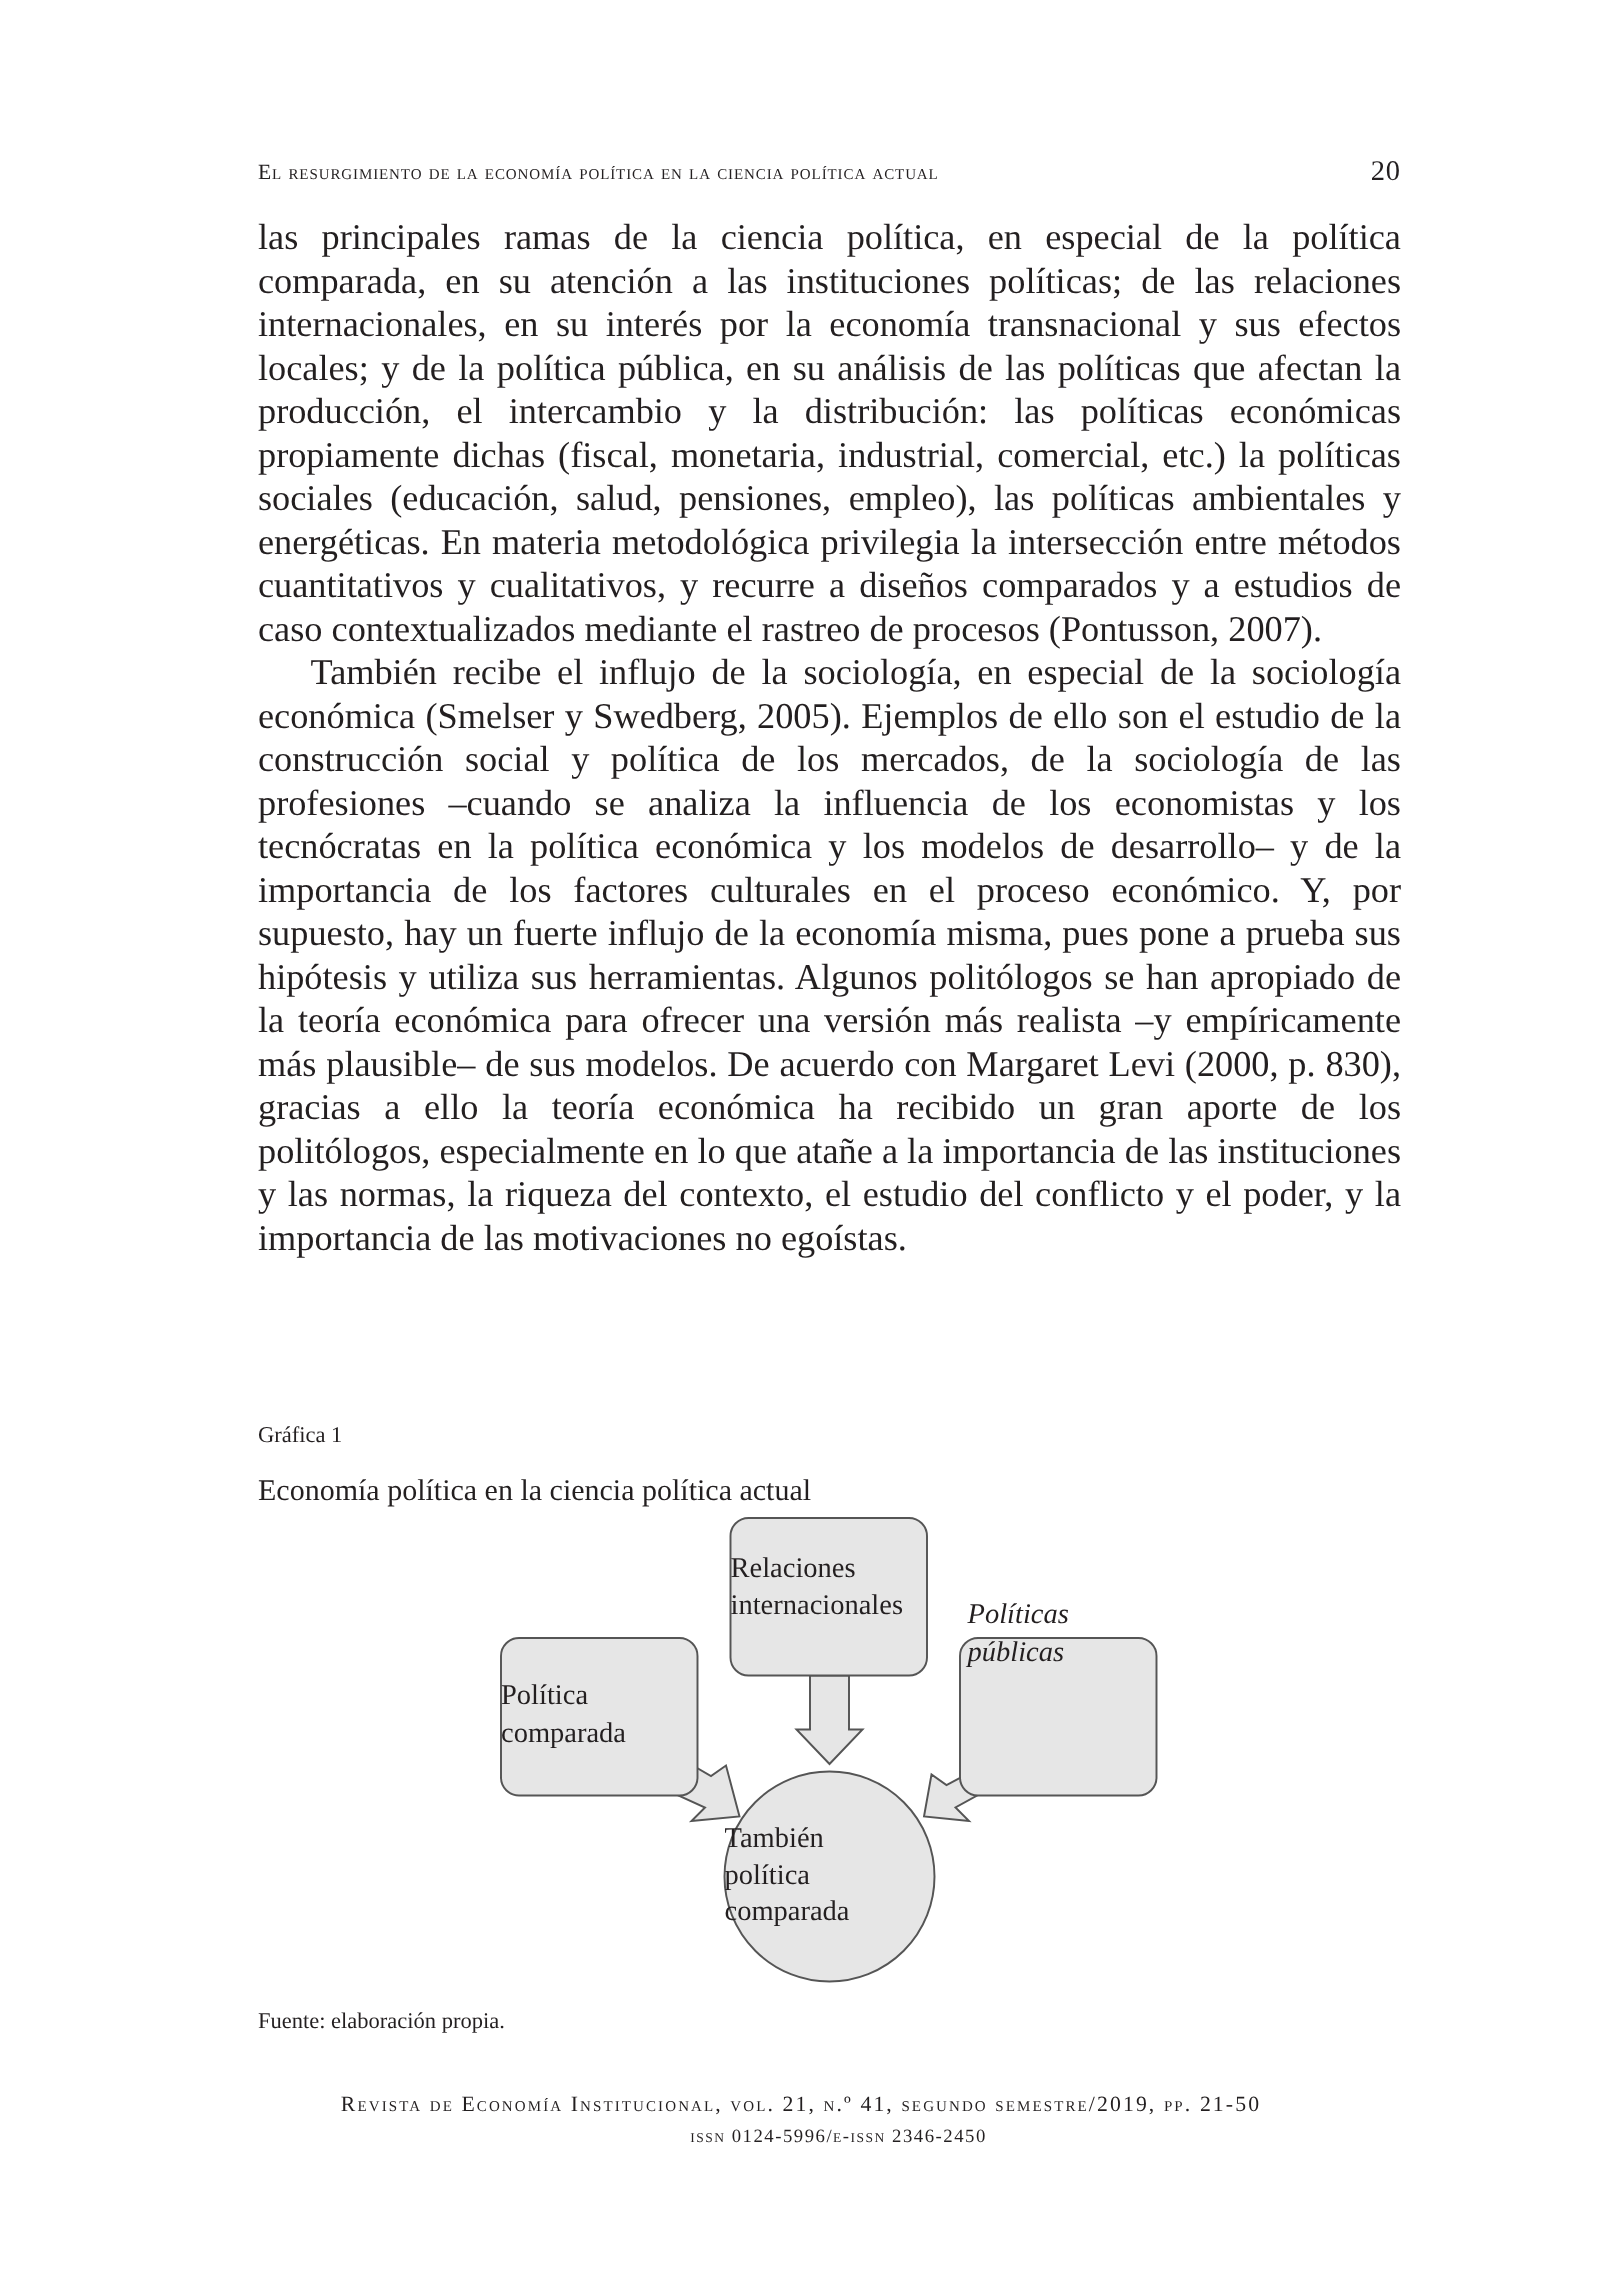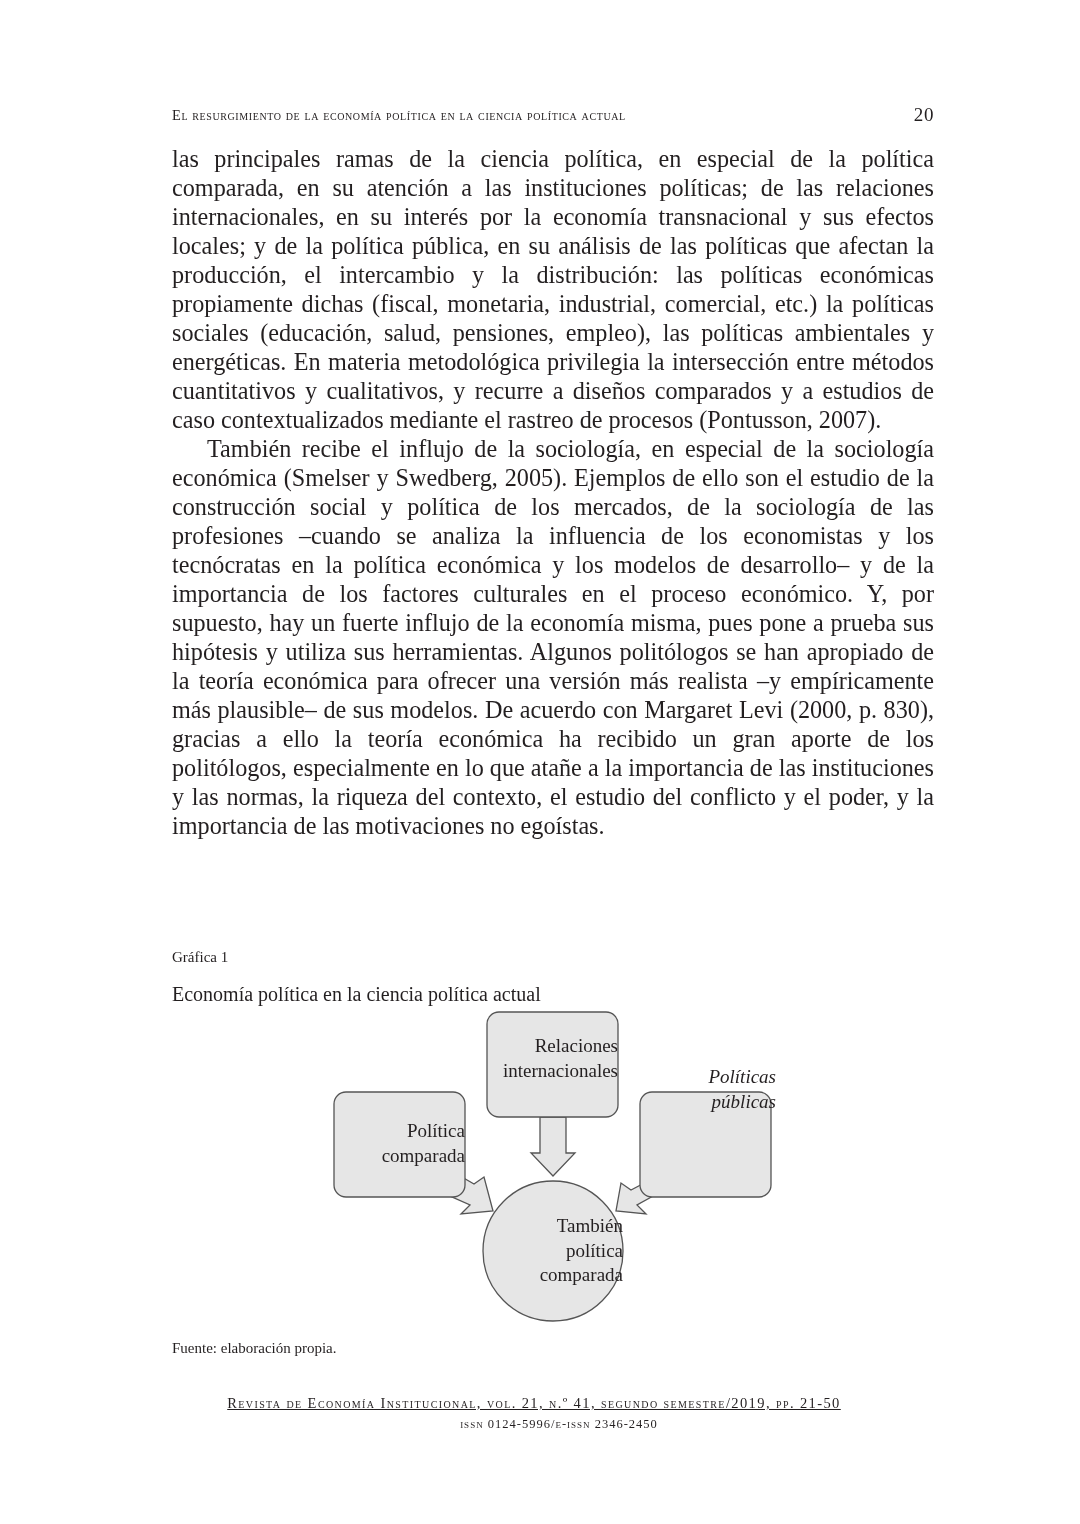--- a/index.html
+++ b/index.html
@@ -33,33 +33,32 @@
       position: absolute; left: 172px; top: 944px;
       font-size: 15px; line-height: 26px;
     }
     .fig-title {
       position: absolute; left: 172px; top: 969px;
       font-size: 20px; line-height: 26px; margin-top: 12px;
     }
 
     .diagram { position: absolute; left: 0; top: 0; width: 1080px; height: 1524px; pointer-events: none; }
     .node-label {
-      position: absolute; text-align: right;
+      position: absolute; text-align: left;
       font-size: 19px; line-height: 24.5px; color: #231f20;
     }
 
     .source {
       position: absolute; left: 172px; top: 1340px;
       font-size: 15px;
     }
     .footer-journal {
       position: absolute; left: 0; width: 1068px; top: 1395px;
       text-align: center; font-size: 14.5px; letter-spacing: 1.4px;
       font-variant: small-caps;
-      text-decoration: underline;
     }
     .footer-issn {
       position: absolute; left: 0; width: 1080px; top: 1417px;
       text-align: center; font-size: 12.5px; letter-spacing: 1px;
       font-variant: small-caps;
       padding-left: 19px;
     }
   </style>
 </head>
 <body>

